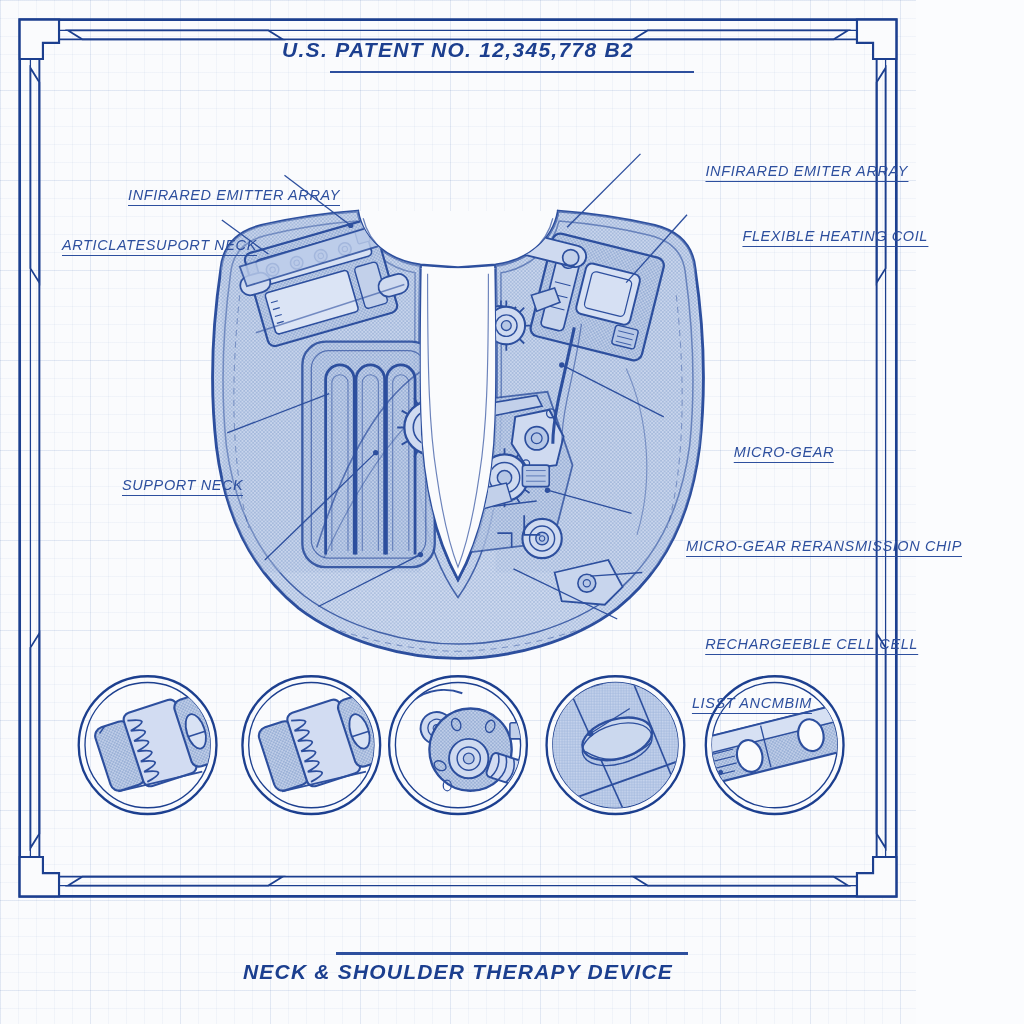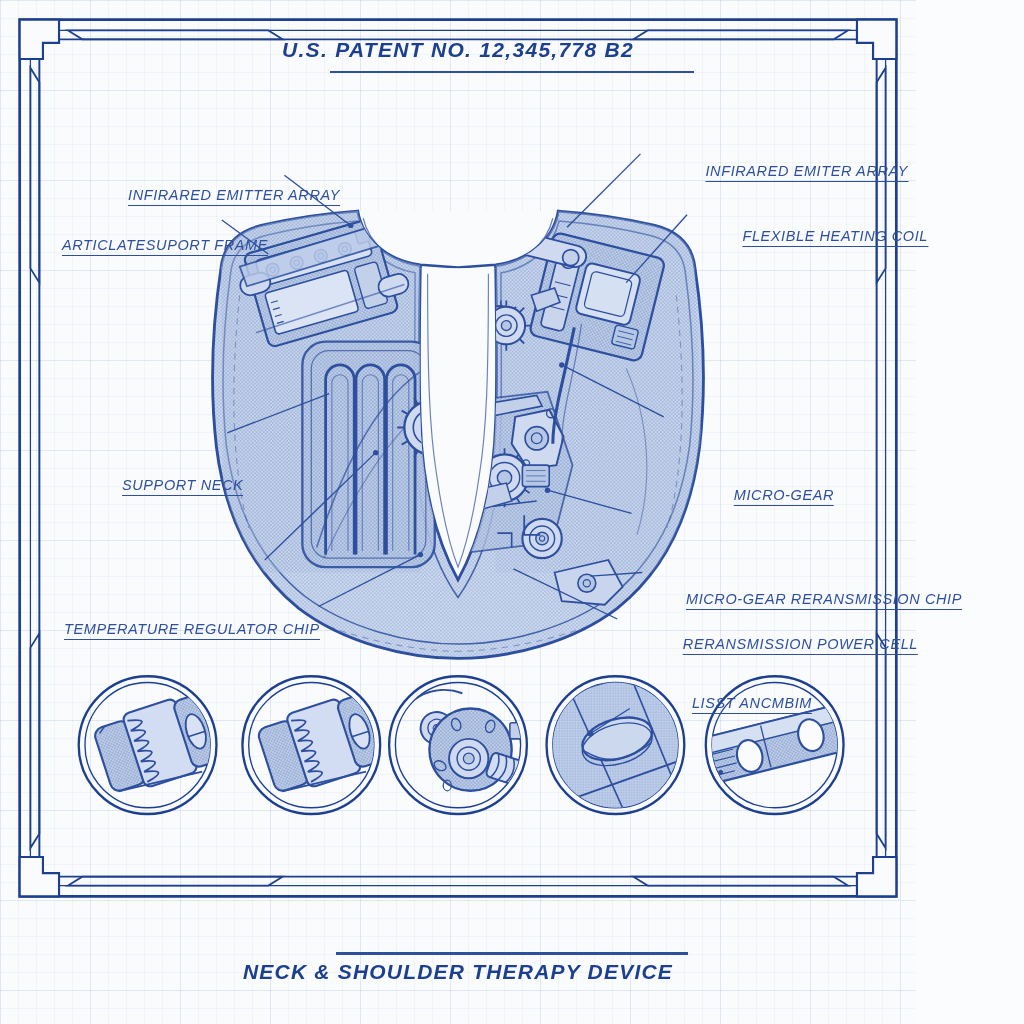--- a/index.html
+++ b/index.html
@@ -467,26 +467,25 @@
           </g>
         </g>
       </g>
     </g>
   </svg>
 
   <div id="title">U.S. PATENT NO. 12,345,778 B2</div>
   <div id="title-rule"></div>
 
   <div class="lbl" style="left:128px; top:187px;text-align:center;">INFIRARED EMITTER ARRAY</div>
-  <div class="lbl" style="left:62px; top:237px;">ARTICLATESUPORT FRAME</div>
+  <div class="lbl" style="left:62px; top:237px;">ARTICLATESUPORT NECK</div>
   <div class="lbl" style="left:122px; top:477px;">SUPPORT NECK</div>
-  <div class="lbl" style="left:64px; top:621px;">TEMPERATURE REGULATOR CHIP</div>
 
   <div class="lbl r" style="left:898px; top:163px;margin-left:10px;">INFIRARED EMITER ARRAY</div>
   <div class="lbl r" style="left:928px; top:228px;text-align:center;">FLEXIBLE HEATING COIL</div>
-  <div class="lbl r" style="left:834px; top:487px;">MICRO-GEAR</div>
-  <div class="lbl r" style="left:962px; top:591px;text-align:center;">MICRO-GEAR RERANSMISSION CHIP</div>
-  <div class="lbl r" style="left:918px; top:636px;">RERANSMISSION POWER CELL</div>
+  <div class="lbl r" style="left:834px; top:444px;">MICRO-GEAR</div>
+  <div class="lbl r" style="left:962px; top:538px;text-align:center;">MICRO-GEAR RERANSMISSION CHIP</div>
+  <div class="lbl r" style="left:918px; top:636px;">RECHARGEEBLE CELL CELL</div>
   <div class="lbl r" style="left:812px; top:684px;margin-top:11px;">LISST ANCMBIM</div>
 
   <div id="footer-rule"></div>
   <div id="footer">NECK &amp; SHOULDER THERAPY DEVICE</div>
 </div>
 
 </body></html>

